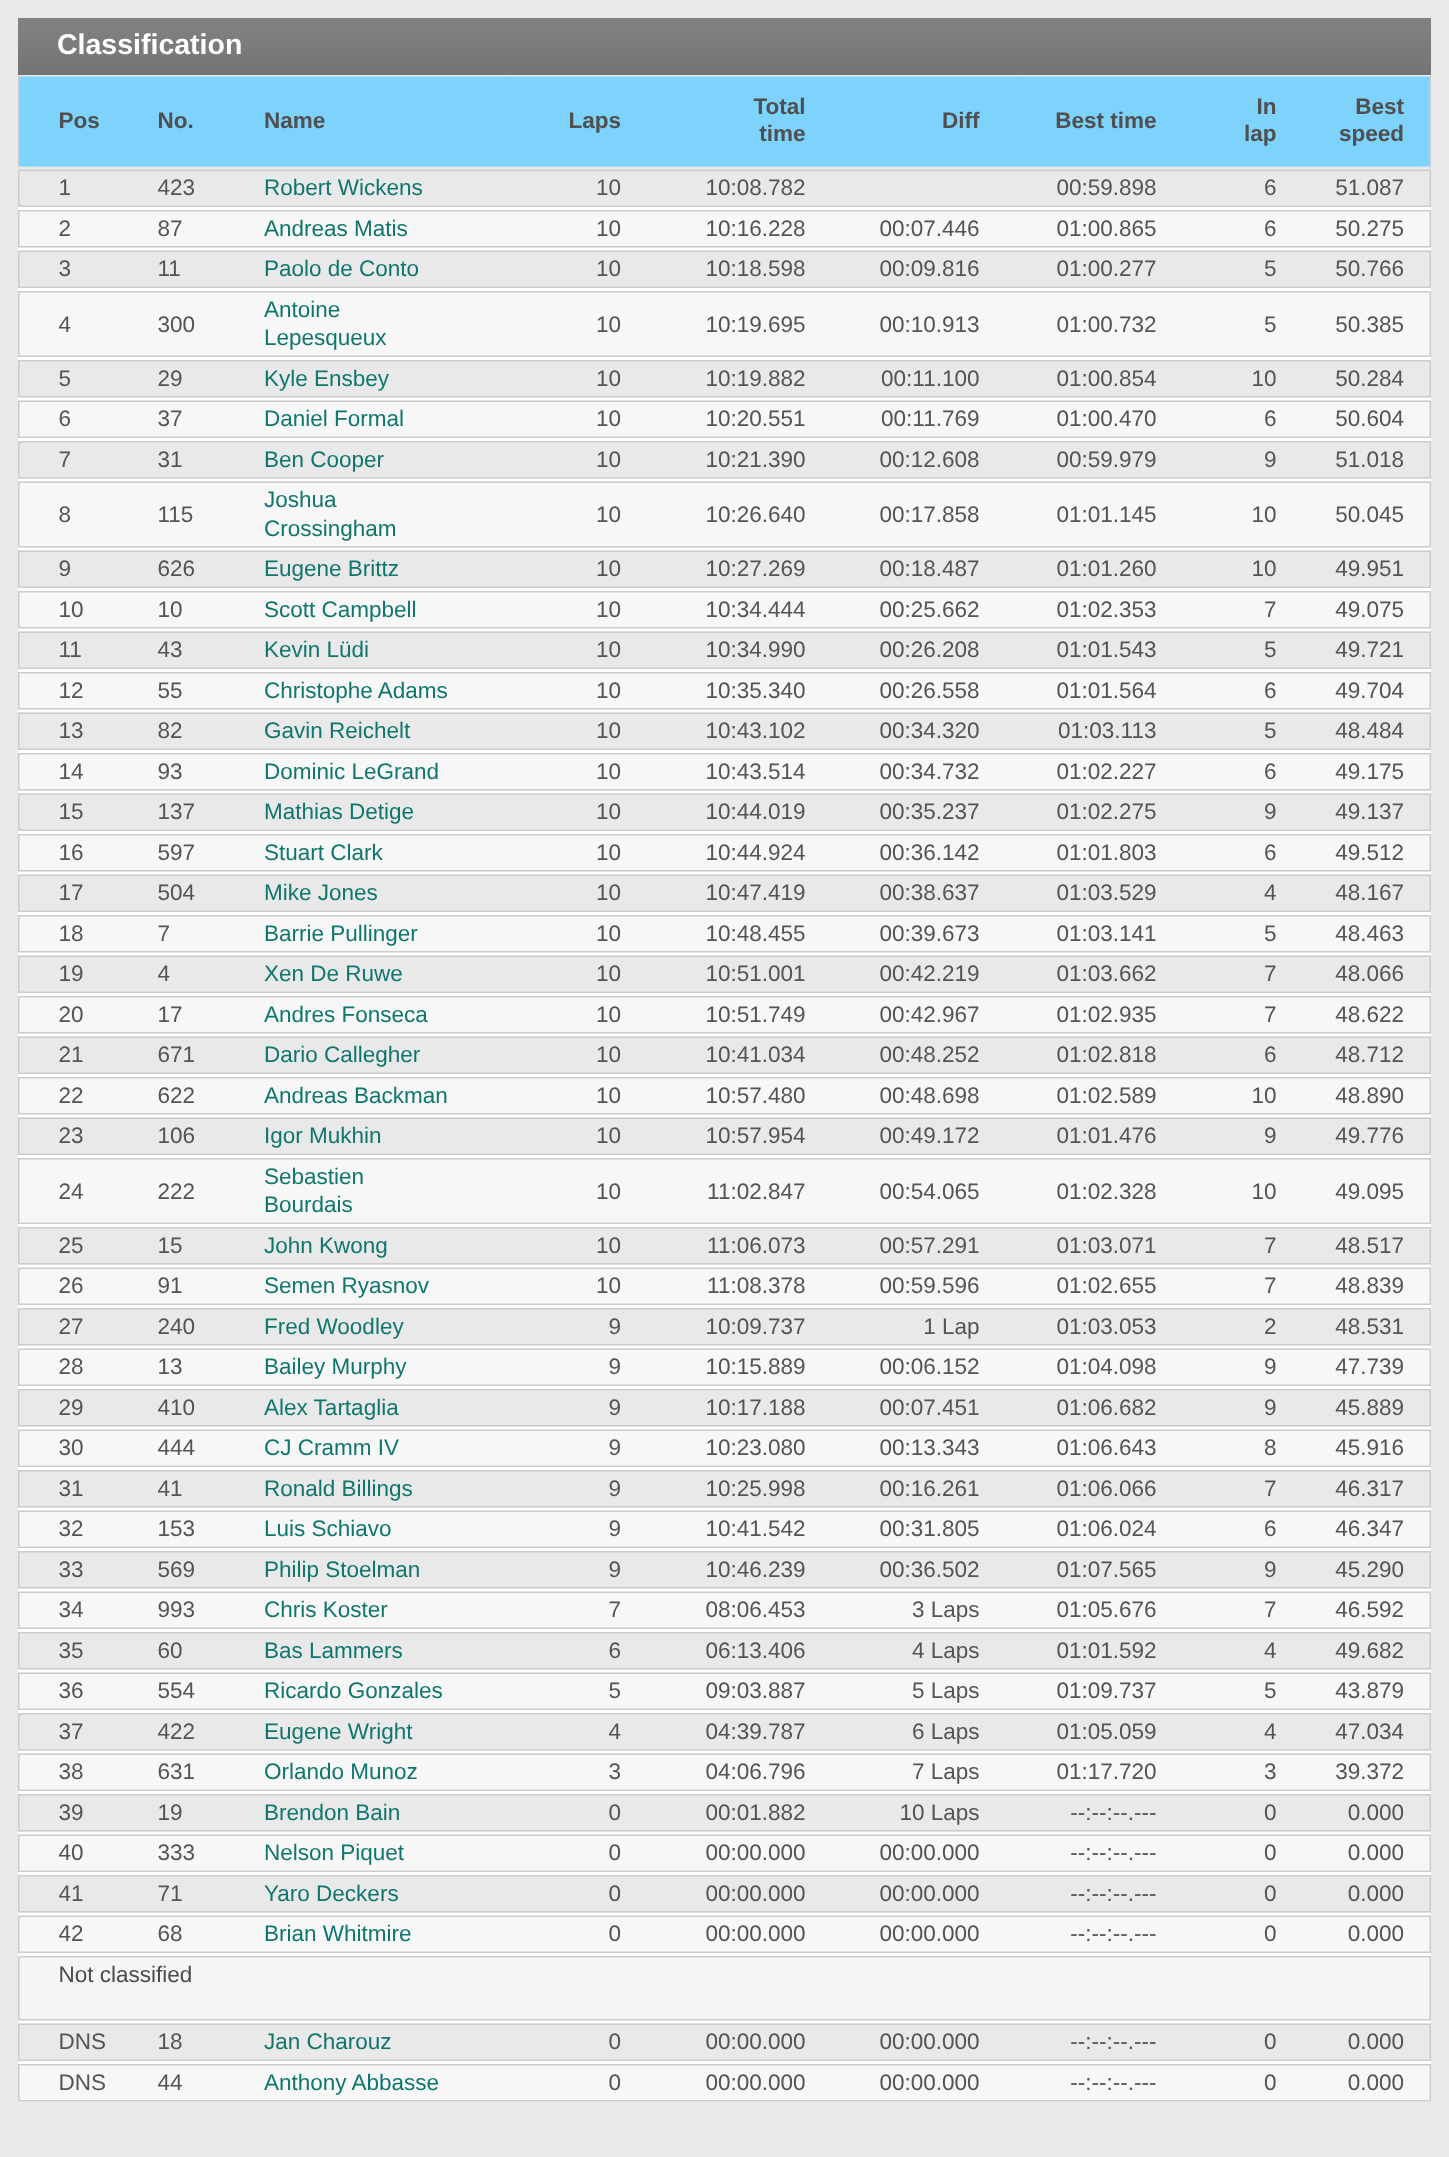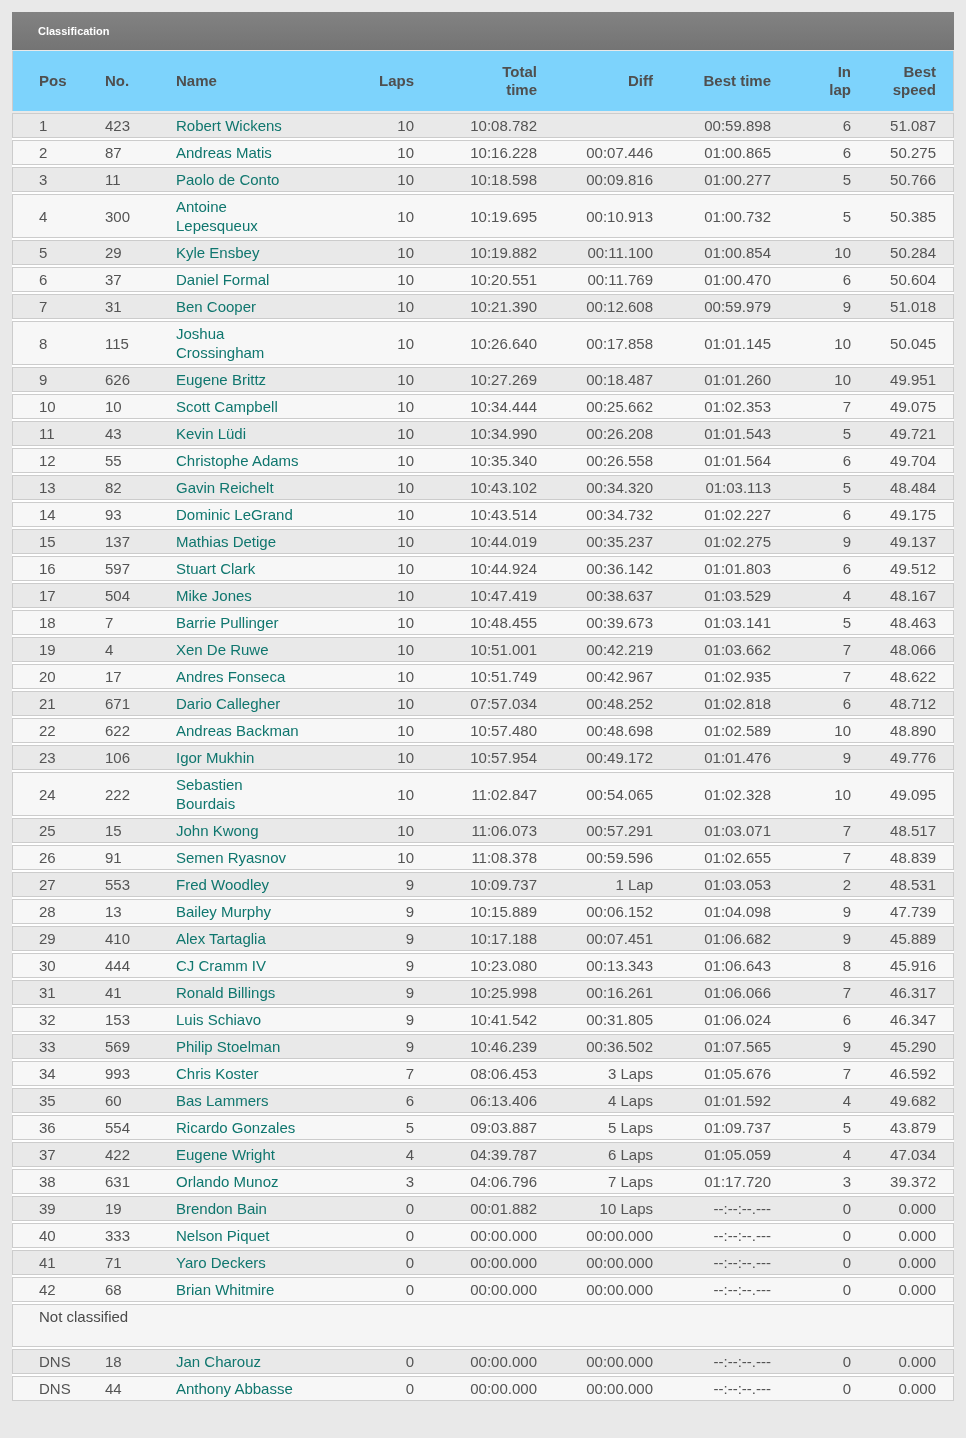--- a/index.html
+++ b/index.html
@@ -10,21 +10,21 @@
   }
   .wrap {
     width: 942px;
     margin: 12px auto 12px 12px;
   }
   .titlebar {
     height: 38px;
     line-height: 38px;
     background: linear-gradient(#828282, #747474);
     color: #ffffff;
-    font-size: 11px;
+    font-size: 19px;
     font-weight: bold;
     padding-left: 26px;
     box-sizing: border-box;
   }
   .thead {
     display: grid;
     grid-template-columns: 66px 71px 170px 68px 123px 116px 118px 80px 85px;
     align-items: center;
     padding: 0 17px 0 26px;
     background: #7dd3fc;
@@ -326,21 +326,21 @@
     <div class="cell num">00:42.967</div>
     <div class="cell num">01:02.935</div>
     <div class="cell num">7</div>
     <div class="cell num">48.622</div>
   </div>
         <div class="row odd">
     <div class="cell">21</div>
     <div class="cell">671</div>
     <div class="cell name">Dario Callegher</div>
     <div class="cell num">10</div>
-    <div class="cell num">07:57.034</div>
+    <div class="cell num">10:41.034</div>
     <div class="cell num">00:48.252</div>
     <div class="cell num">01:02.818</div>
     <div class="cell num">6</div>
     <div class="cell num">48.712</div>
   </div>
         <div class="row even">
     <div class="cell">22</div>
     <div class="cell">622</div>
     <div class="cell name">Andreas Backman</div>
     <div class="cell num">10</div>
@@ -390,21 +390,21 @@
     <div class="cell name">Semen Ryasnov</div>
     <div class="cell num">10</div>
     <div class="cell num">11:08.378</div>
     <div class="cell num">00:59.596</div>
     <div class="cell num">01:02.655</div>
     <div class="cell num">7</div>
     <div class="cell num">48.839</div>
   </div>
         <div class="row odd">
     <div class="cell">27</div>
-    <div class="cell">553</div>
+    <div class="cell">240</div>
     <div class="cell name">Fred Woodley</div>
     <div class="cell num">9</div>
     <div class="cell num">10:09.737</div>
     <div class="cell num">1 Lap</div>
     <div class="cell num">01:03.053</div>
     <div class="cell num">2</div>
     <div class="cell num">48.531</div>
   </div>
         <div class="row even">
     <div class="cell">28</div>

